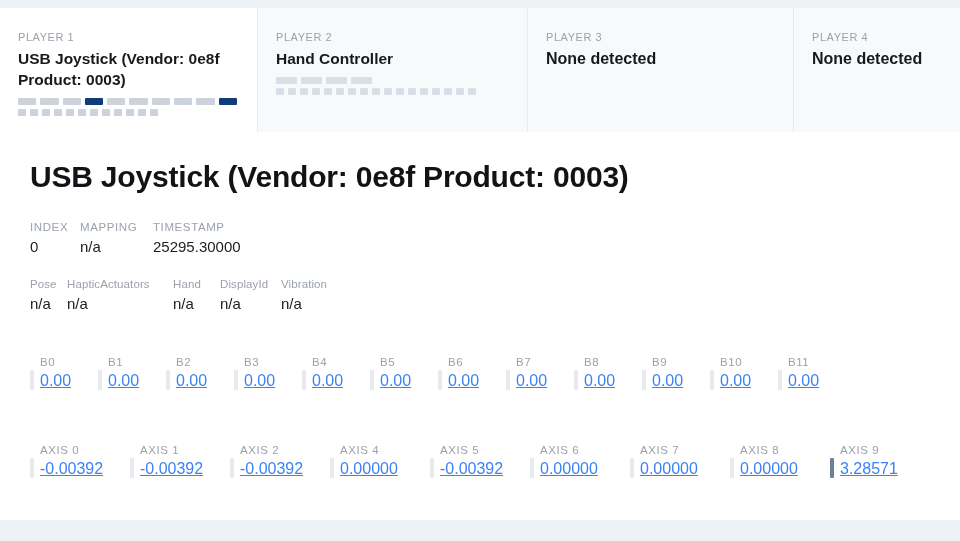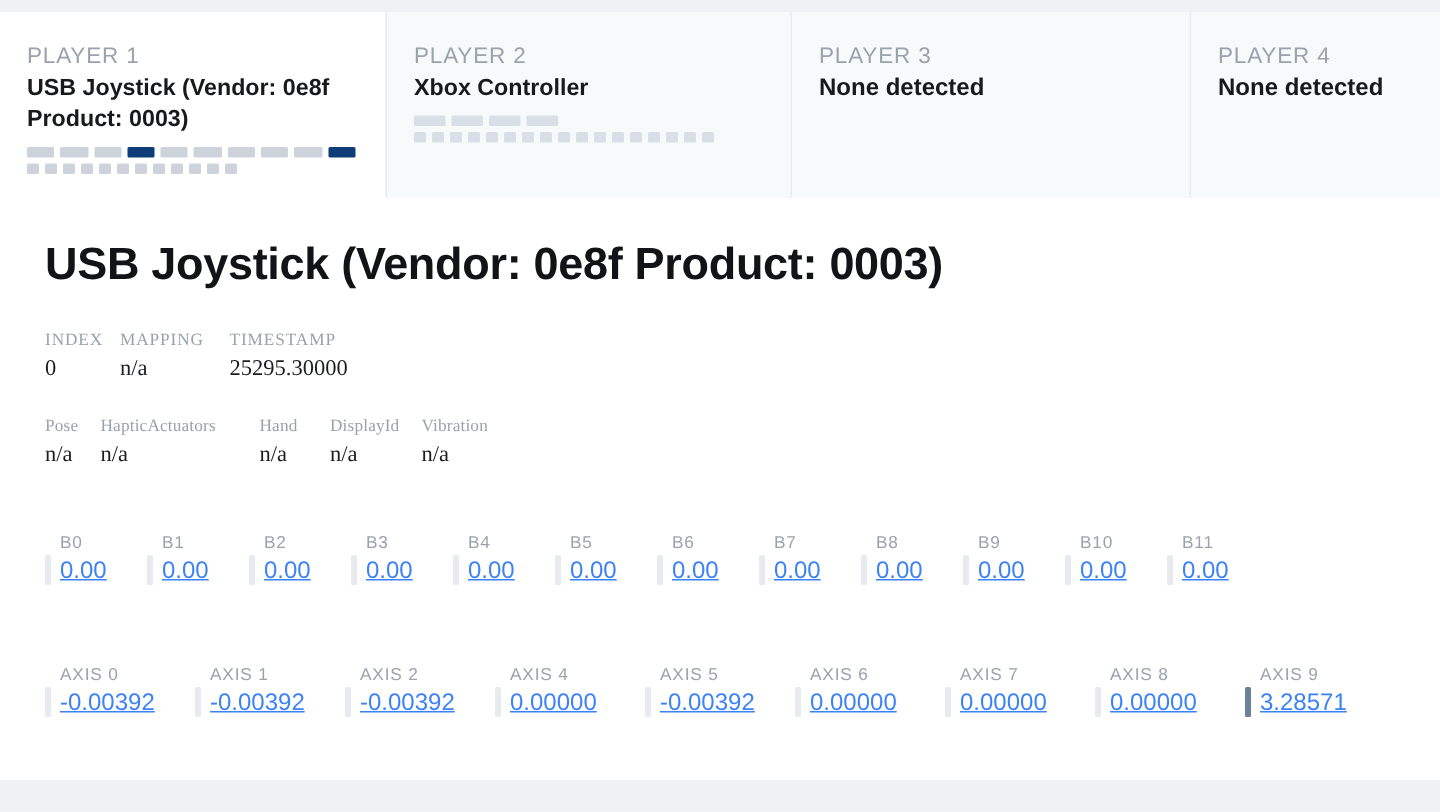--- a/index.html
+++ b/index.html
@@ -41,21 +41,21 @@
   }
   .tab.active {
     background: #ffffff;
   }
   .tab.t1 { width: 258px; }
   .tab.t2 { width: 270px; }
   .tab.t3 { width: 266px; }
   .tab.t4 { width: 166px; border-right: none; }
 
   .tab-player {
-    font-size: 15px;
+    font-size: 11px;
     letter-spacing: 0.55px;
     color: #9aa2ab;
     line-height: 15px;
     margin-bottom: 3px;
     white-space: nowrap;
   }
   .tab-name {
     font-size: 15.5px;
     line-height: 21px;
     color: #17191c;
@@ -97,21 +97,20 @@
     font-weight: bold;
     color: #111316;
     letter-spacing: -0.2px;
     line-height: 38px;
     margin: 0 0 24px 0;
   }
 
   .meta-row {
     display: flex;
     margin-bottom: 20px;
-    font-family: Liberation Serif, serif;
   }
   .meta-cell .mlabel {
     font-size: 11.5px;
     letter-spacing: 0.6px;
     color: #9aa2ab;
     line-height: 15px;
   }
   .meta-cell .mlabel.mixed {
     letter-spacing: 0.1px;
     text-transform: none;
@@ -208,21 +207,21 @@
           <span class="seg"></span>
           <span class="seg"></span>
           <span class="seg"></span>
           <span class="seg"></span>
         </div>
       </div>
     </div>
 
     <div class="tab t2">
       <div class="tab-player">PLAYER 2</div>
-      <div class="tab-name bold">Xbox Controller</div>
+      <div class="tab-name bold">Hand Controller</div>
       <div class="ind-wrap">
         <div class="ind-row axes faint">
           <span class="seg"></span>
           <span class="seg"></span>
           <span class="seg"></span>
           <span class="seg"></span>
         </div>
         <div class="ind-row btns faint">
           <span class="seg"></span>
           <span class="seg"></span>

